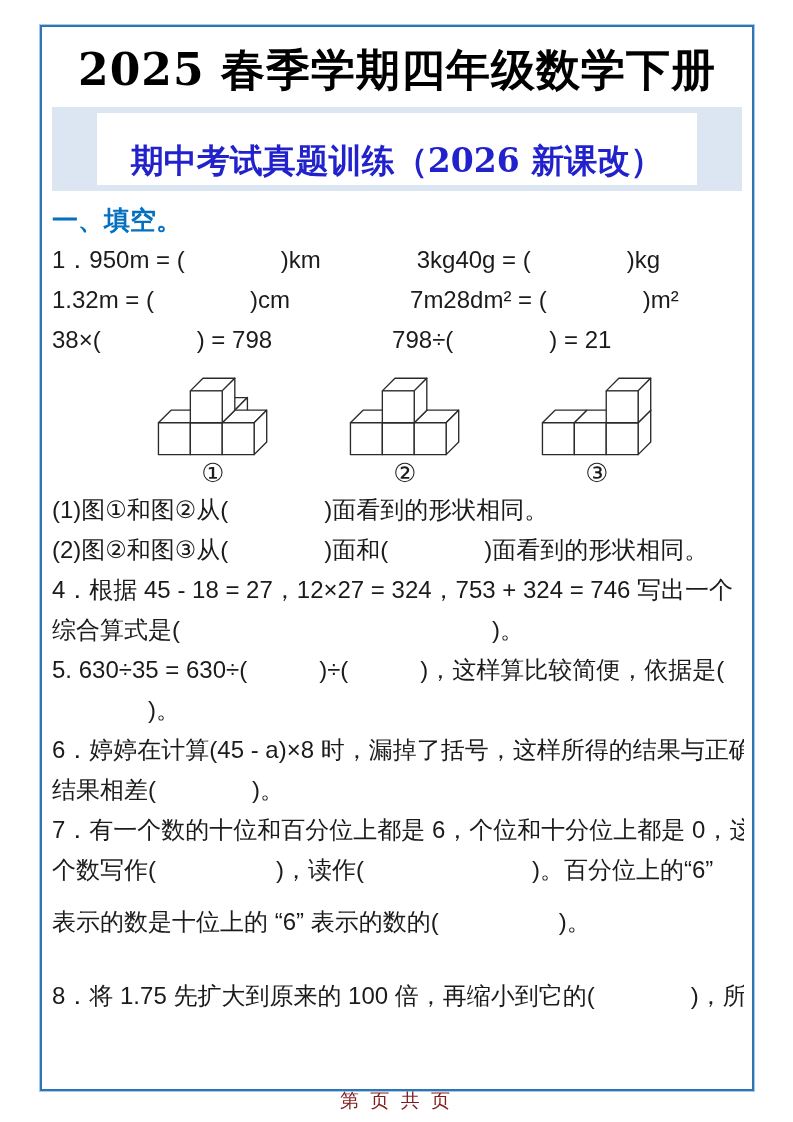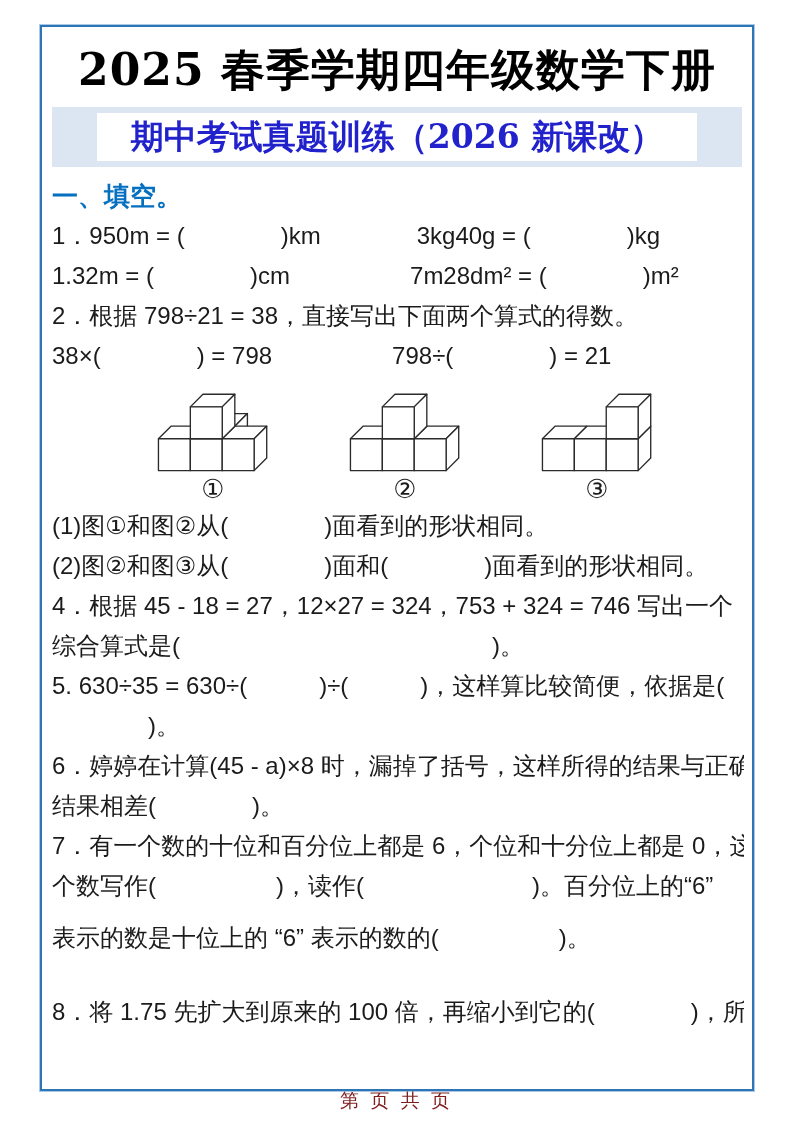--- a/index.html
+++ b/index.html
@@ -41,20 +41,21 @@
     margin:0 auto;
     padding:2px 34px;
   }
   .banner-text {
     font-family:"DejaVu Serif","Liberation Serif",serif;
     font-weight:bold;
     font-size:33px;
     line-height:44px;
     color:#2222cd;
     white-space:pre;
+    margin-top:24px;
   }
   .section-heading {
     margin:12px 0 2px 2px;
     font-size:26px;
     font-weight:bold;
     color:#0570c0;
     white-space:pre;
   }
   .qline {
     font-size:24px;
@@ -112,21 +113,20 @@
     <div class="banner">
       <div class="banner-inner">
         <div class="banner-text">期中考试真题训练（2026 新课改）</div>
       </div>
     </div>
 
     <div class="section-heading">一、填空。</div>
 
     <div class="qline">1．950m = (　　　　)km　　　　3kg40g = (　　　　)kg</div>
     <div class="qline">1.32m = (　　　　)cm　　　　　7m28dm² = (　　　　)m²</div>
-    <div class="qline">2．根据 798÷21 = 38，直接写出下面两个算式的得数。</div>
     <div class="qline">38×(　　　　) = 798　　　　　798÷(　　　　) = 21</div>
 
     <div class="figures-row">
 
       <div class="figure-block">
         <svg width="140" height="94" viewBox="0 0 140 112">
 
           <polygon class="cube" points="58,55 96,55 96,93 58,93"></polygon>
           <polygon class="cube" points="58,55 73,40 111,40 96,55"></polygon>
           <polygon class="cube" points="96,55 111,40 111,78 96,93"></polygon>

